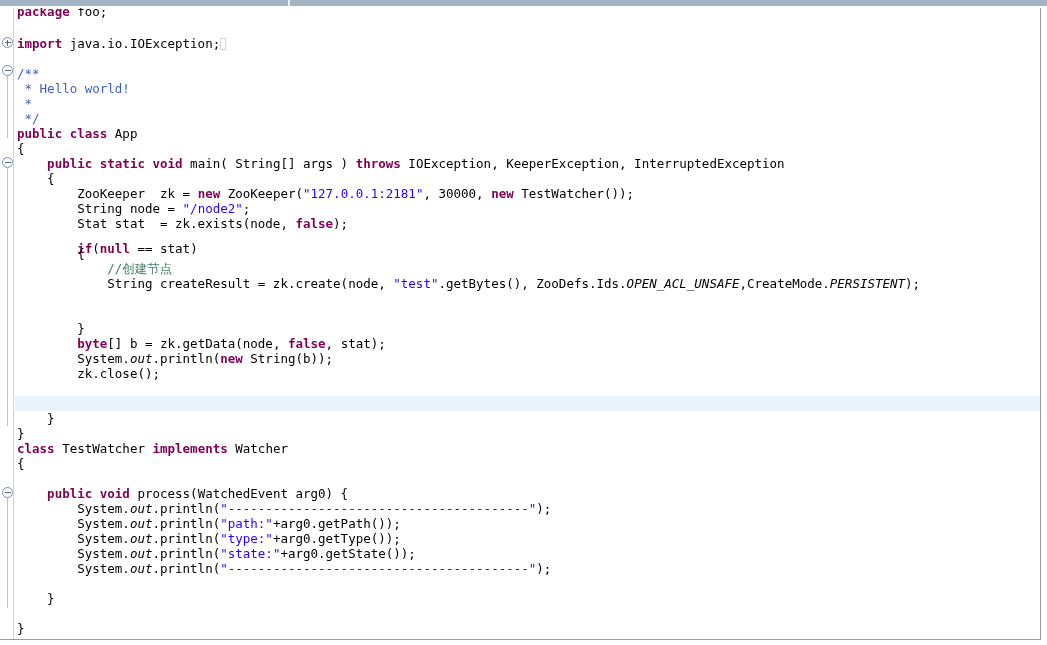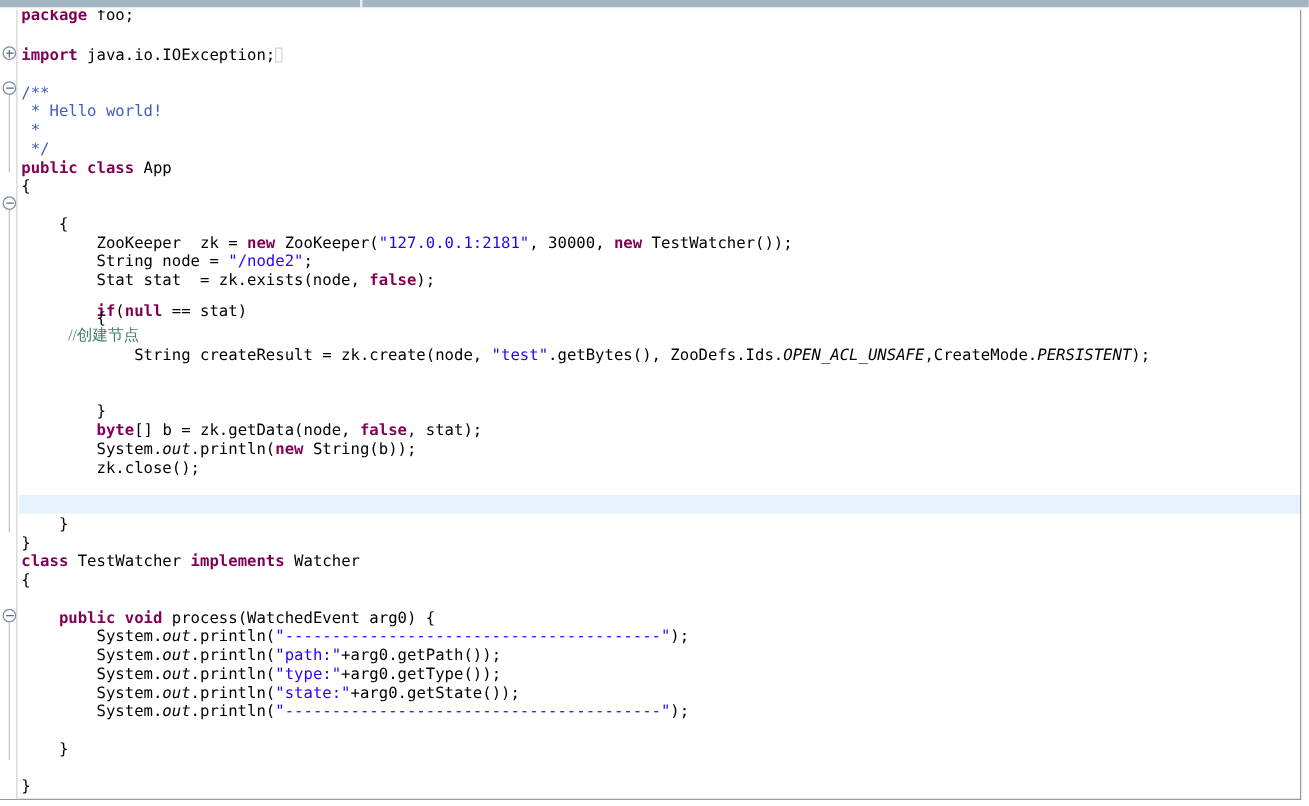--- a/index.html
+++ b/index.html
@@ -198,27 +198,28 @@
     <div class="code-line" style="top: -4px;"><span class="kw">package</span><span class="plain"> foo;</span></div>
         <div class="code-line" style="top: 13px;"></div>
         <div class="code-line" style="top: 28px;"><span class="kw">import</span><span class="plain"> java.io.IOException;</span><span class="occ-box"></span></div>
         <div class="code-line" style="top: 43px;"></div>
         <div class="code-line" style="top: 58px;"><span class="jdoc">/**</span></div>
         <div class="code-line" style="top: 73px;"><span class="jdoc"> * Hello world!</span></div>
         <div class="code-line" style="top: 88px;"><span class="jdoc"> *</span></div>
         <div class="code-line" style="top: 103px;"><span class="jdoc"> */</span></div>
         <div class="code-line" style="top: 118px;"><span class="kw">public class</span><span class="plain"> App</span></div>
         <div class="code-line" style="top: 133px;"><span class="plain">{</span></div>
+        <div class="code-line" style="top: 148px;"><span class="plain">    </span><span class="kw">public static void</span><span class="plain"> main( String[] args ) </span><span class="kw">throws</span><span class="plain"> IOException, KeeperException, InterruptedException</span></div>
         <div class="code-line" style="top: 163px;"><span class="plain">    {</span></div>
         <div class="code-line" style="top: 178px; text-align: right;"><span class="plain">        ZooKeeper  zk = </span><span class="kw">new</span><span class="plain"> ZooKeeper(</span><span class="str">"127.0.0.1:2181"</span><span class="plain">, 30000, </span><span class="kw">new</span><span class="plain"> TestWatcher());</span></div>
         <div class="code-line" style="top: 193px;"><span class="plain">        String node = </span><span class="str">"/node2"</span><span class="plain">;</span></div>
         <div class="code-line" style="top: 208px;"><span class="plain">        Stat stat  = zk.exists(node, </span><span class="kw">false</span><span class="plain">);</span></div>
         <div class="code-line" style="top: 233px;"><span class="plain">        </span><span class="kw">if</span><span class="plain">(</span><span class="kw">null</span><span class="plain"> == stat)</span></div>
         <div class="code-line" style="top: 238px;"><span class="plain">        {</span></div>
-        <div class="code-line" style="top: 253px; font-family: Liberation Serif, serif;"><span class="plain">            </span><span class="cmt">//创建节点</span></div>
+        <div class="code-line" style="top: 253px;"><span class="plain">            </span><span class="cmt">//创建节点</span></div>
         <div class="code-line" style="top: 268px;"><span class="plain">            String createResult = zk.create(node, </span><span class="str">"test"</span><span class="plain">.getBytes(), ZooDefs.Ids.</span><span class="stat">OPEN_ACL_UNSAFE</span><span class="plain">,CreateMode.</span><span class="stat">PERSISTENT</span><span class="plain">);</span></div>
         <div class="code-line" style="top: 298px;"></div>
         <div class="code-line" style="top: 313px;"><span class="plain">        }</span></div>
         <div class="code-line" style="top: 328px;"><span class="plain">        </span><span class="kw">byte</span><span class="plain">[] b = zk.getData(node, </span><span class="kw">false</span><span class="plain">, stat);</span></div>
         <div class="code-line" style="top: 343px;"><span class="plain">        System.</span><span class="stat">out</span><span class="plain">.println(</span><span class="kw">new</span><span class="plain"> String(b));</span></div>
         <div class="code-line" style="top: 358px;"><span class="plain">        zk.close();</span></div>
         <div class="code-line" style="top: 373px;"></div>
         <div class="code-line" style="top: 388px;"></div>
         <div class="code-line" style="top: 403px;"><span class="plain">    }</span></div>
         <div class="code-line" style="top: 418px;"><span class="plain">}</span></div>

